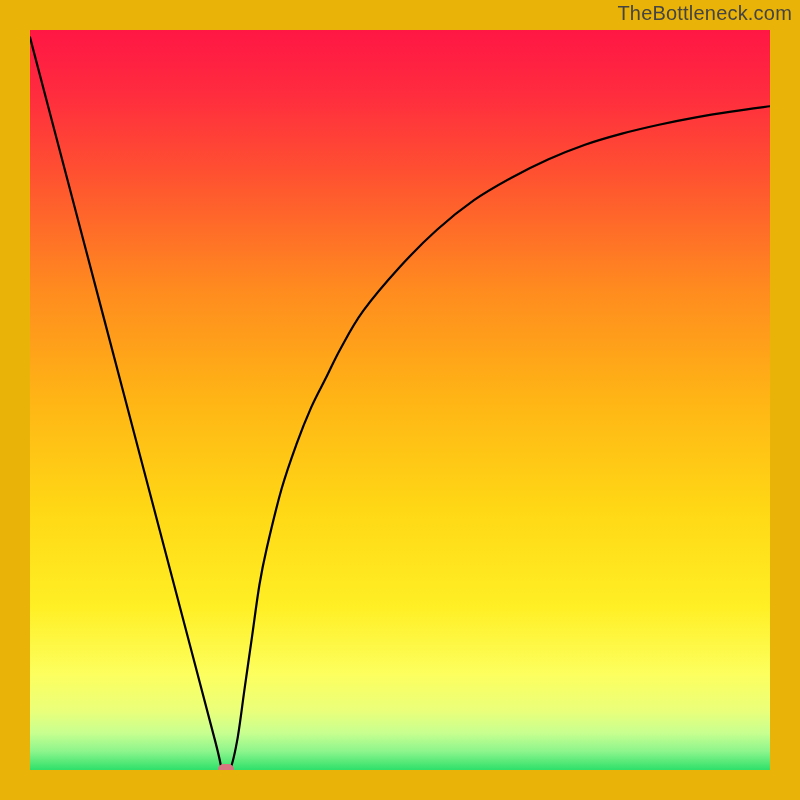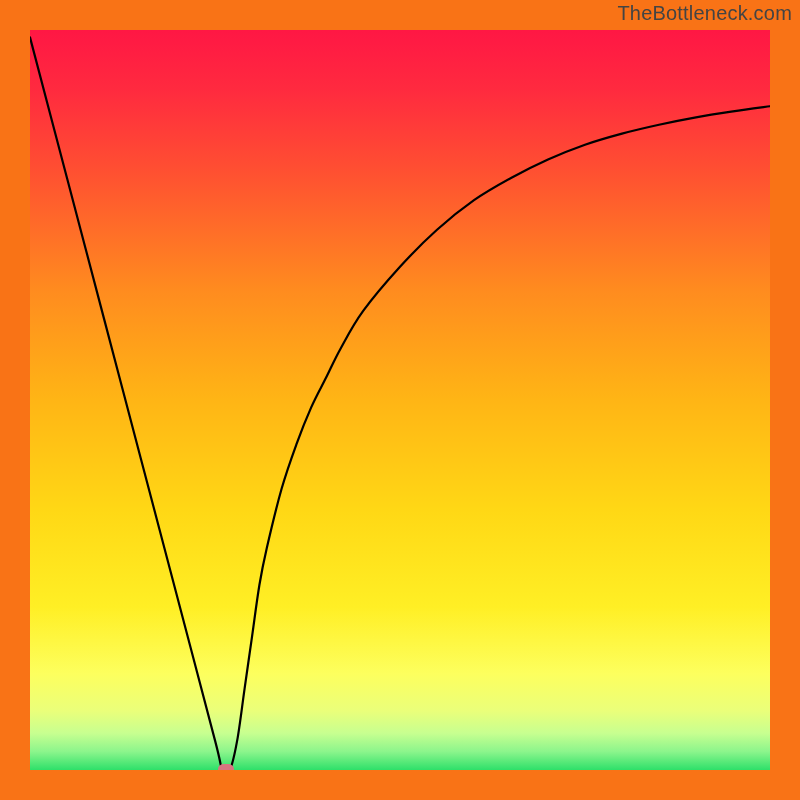--- a/index.html
+++ b/index.html
@@ -8,21 +8,21 @@
     width: 800px;
     height: 800px;
     overflow: hidden;
     background: #000;
     font-family: Arial, Helvetica, sans-serif;
   }
   .frame {
     position: relative;
     width: 800px;
     height: 800px;
-    background: #f97316;
+    background: #eab308;
   }
   .plot {
     position: absolute;
     left: 30px;
     top: 30px;
     width: 740px;
     height: 740px;
     overflow: hidden;
   }
   .bg-gradient {

